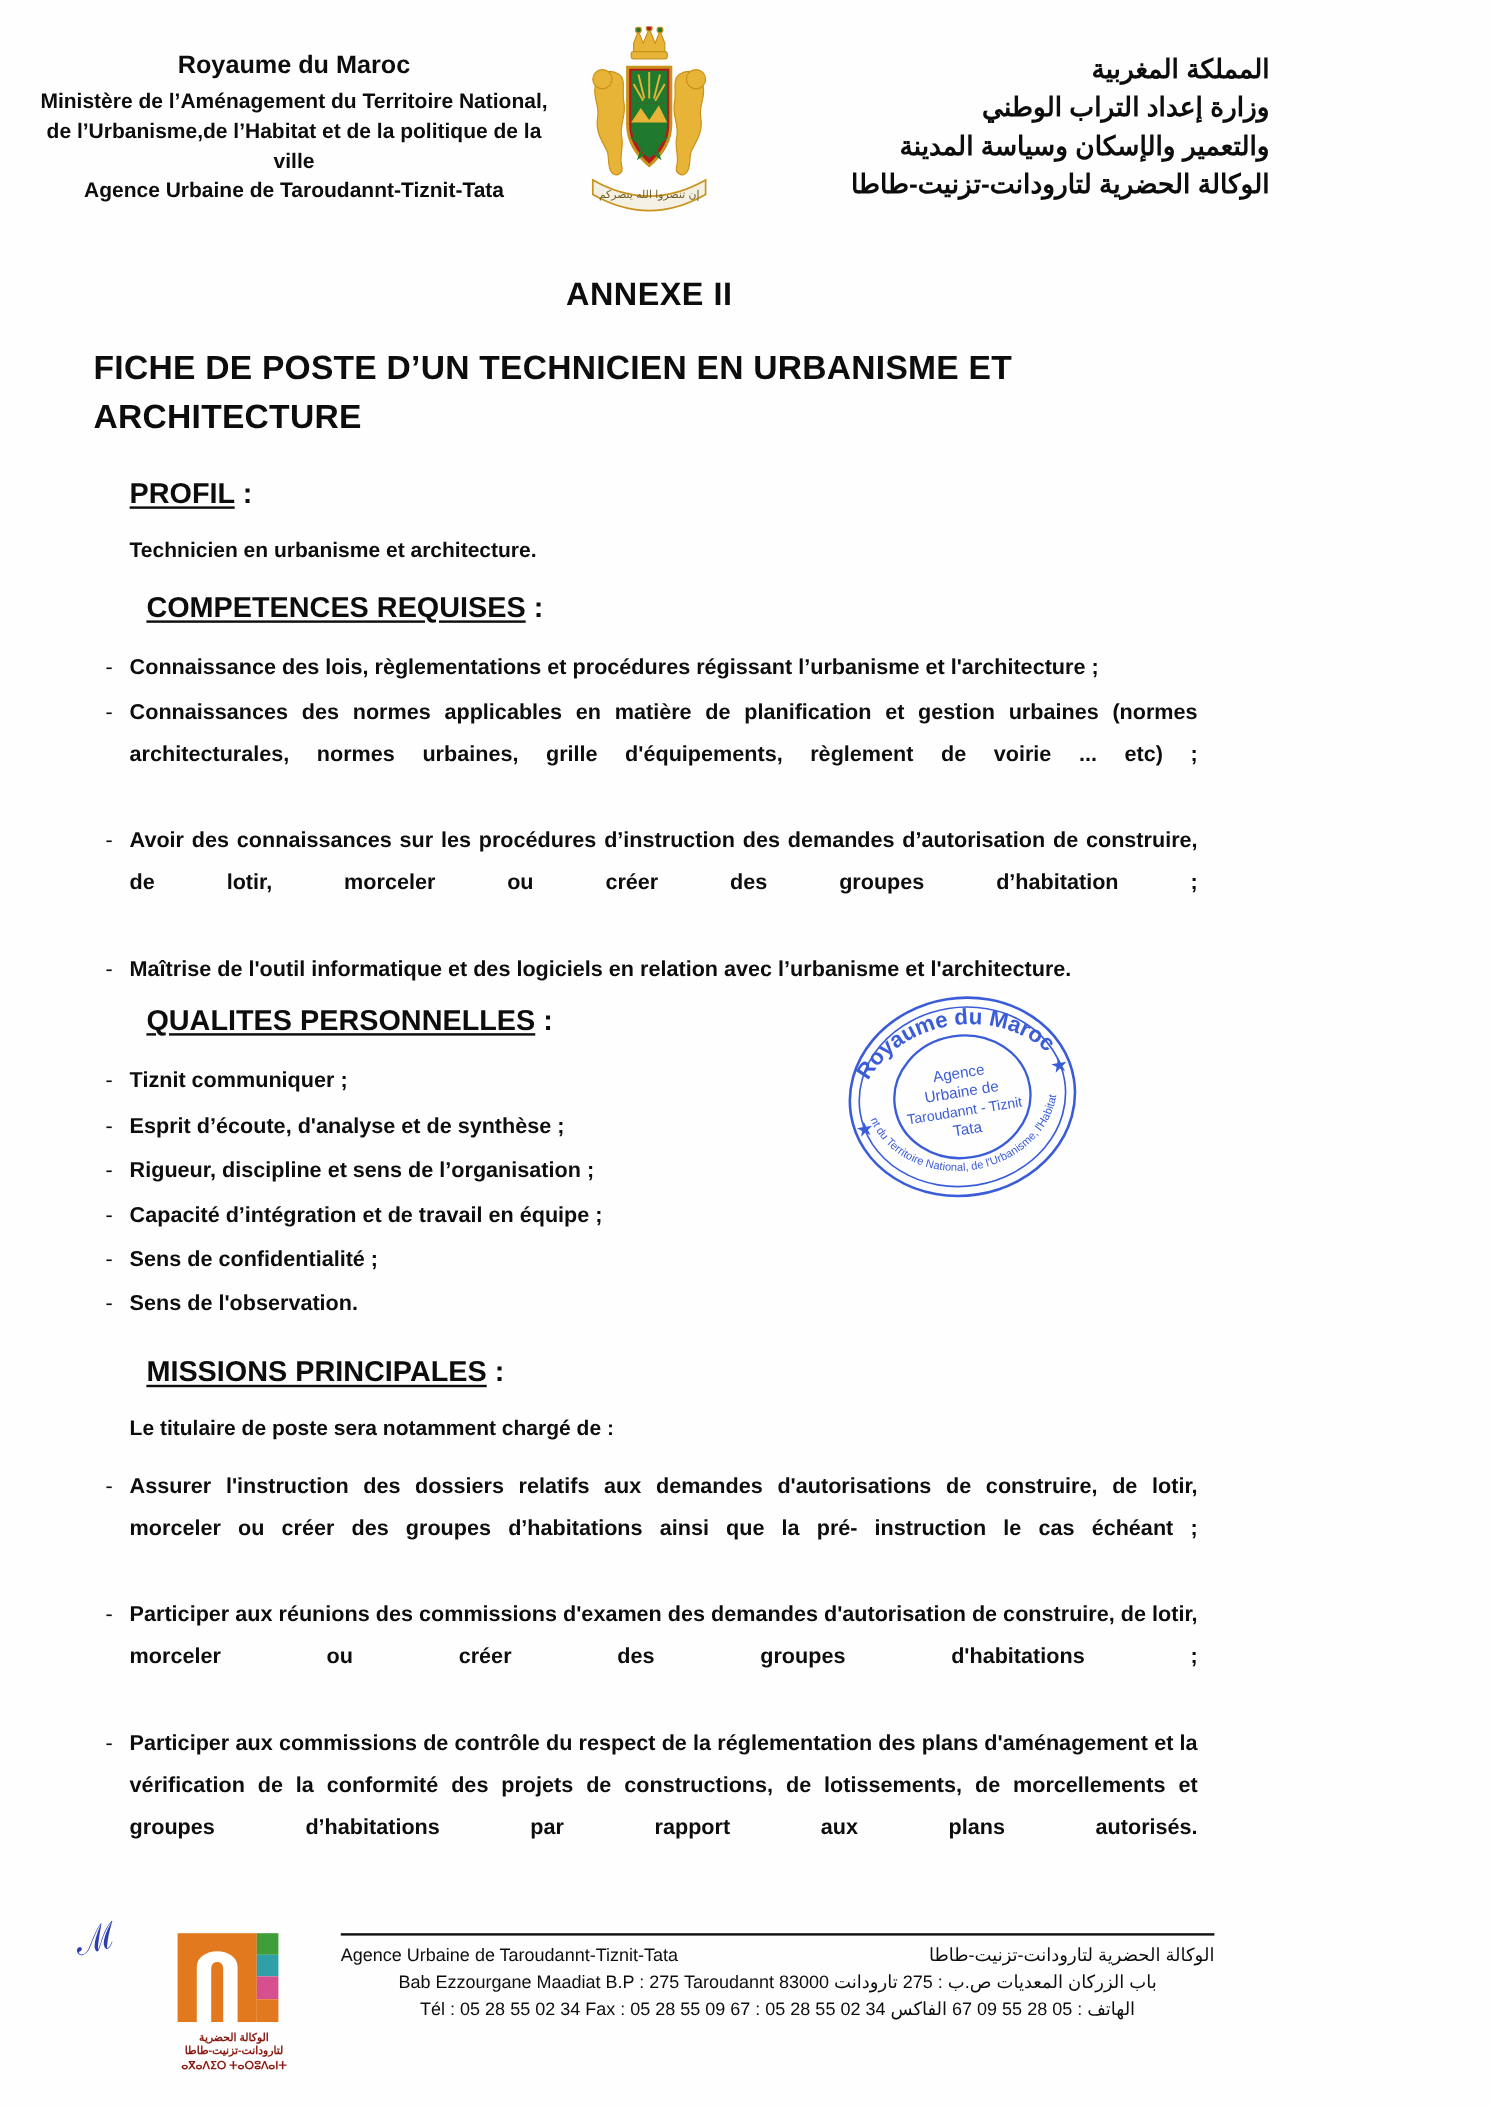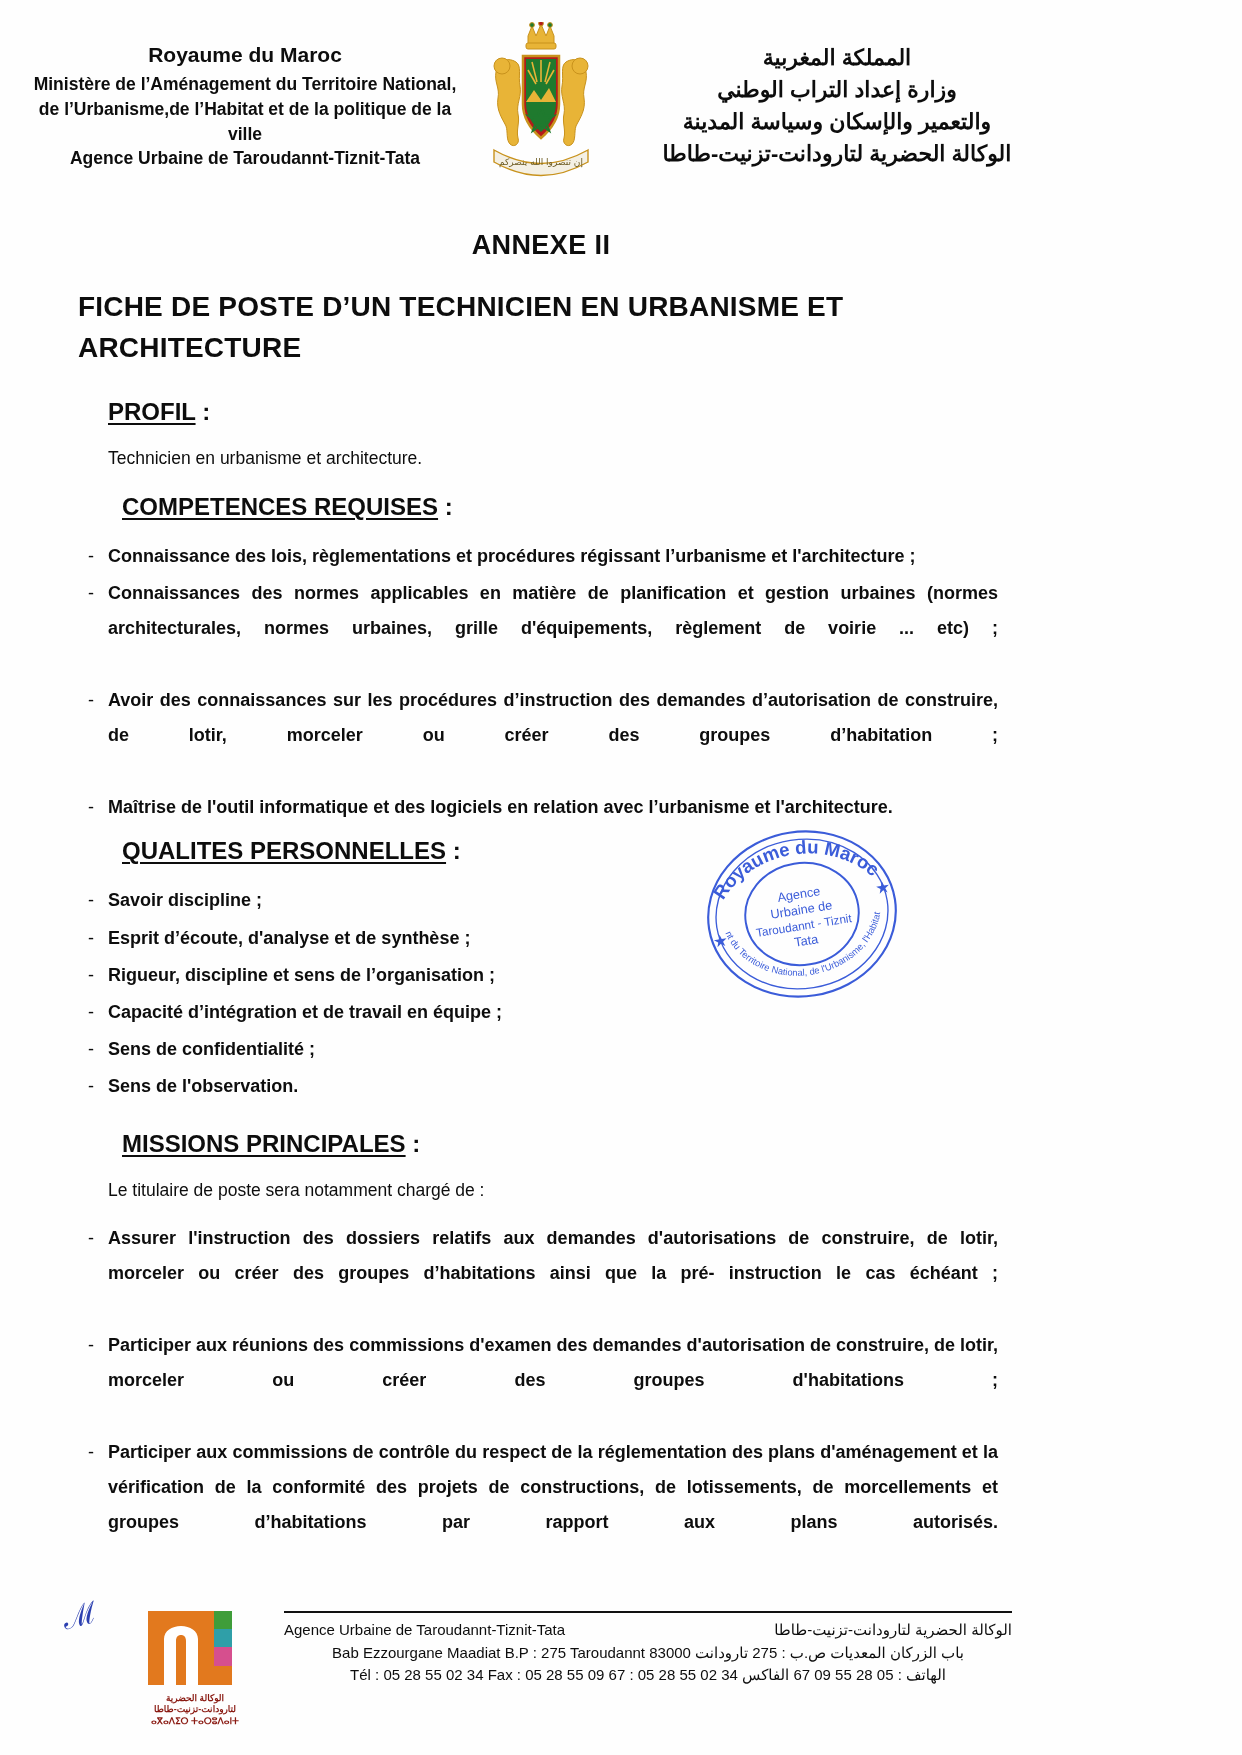--- a/index.html
+++ b/index.html
@@ -18,21 +18,21 @@
     display:flex;align-items:flex-start;justify-content:space-between;
     padding:18px 24px 0 24px;
   }
   .hdr-fr{
     width:470px;text-align:center;
     font-weight:bold;font-size:17.5px;line-height:1.42;
     padding-top:22px;
   }
   .hdr-fr .l1{font-size:21px;margin-bottom:2px;}
   .hdr-ar{
-    width:470px;text-align:center;direction:rtl;
+    width:470px;text-align:right;direction:rtl;
     font-weight:bold;font-size:22px;line-height:1.45;
     padding-top:24px;letter-spacing:0.5px;
   }
   .emblem{width:150px;height:160px;flex:0 0 150px;position:relative;margin-top:4px;}
 
   
   .annexe{
     text-align:center;font-size:27px;font-weight:bold;
     letter-spacing:0.4px;margin-top:48px;
   }
@@ -45,21 +45,21 @@
   .body{padding:0 84px 0 60px;margin-top:30px;}
   h2.section{
     font-size:24px;font-weight:bold;margin:0;
     display:inline-block;
   }
   h2.section .u{text-decoration:underline;text-underline-offset:3px;}
   .sec-wrap{margin-top:22px;}
   .sec-profil{margin-left:48px;}
   .sec-indent{margin-left:62px;}
   .plain{
-    font-size:17.5px;font-weight:normal;margin:20px 0 0 48px;
+    font-size:17.5px;font-weight:bold;margin:20px 0 0 48px;
     line-height:1.4;
   }
   .plain.nomargin{margin-left:48px;}
 
   ul.blist{list-style:none;margin:18px 0 0 0;padding:0;}
   ul.blist > li{
     display:flex;font-size:18px;font-weight:bold;
     line-height:1.95;margin-bottom:2px;
   }
   ul.blist > li .dash{
@@ -209,21 +209,21 @@
     </ul>
 
     <div class="sec-wrap sec-indent" style="margin-top:12px">
       <h2 class="section">
         <span class="u">QUALITES PERSONNELLES</span><span> :</span>
       </h2>
     </div>
     <ul class="blist qual-list">
       <li>
         <span class="dash">-</span>
-        <span class="txt">Savoir discipline ;</span>
+        <span class="txt">Tiznit communiquer ;</span>
       </li>
       <li>
         <span class="dash">-</span>
         <span class="txt">Esprit d’écoute, d'analyse et de synthèse ;</span>
       </li>
       <li>
         <span class="dash">-</span>
         <span class="txt">Rigueur, discipline et sens de l’organisation ;</span>
       </li>
       <li>

